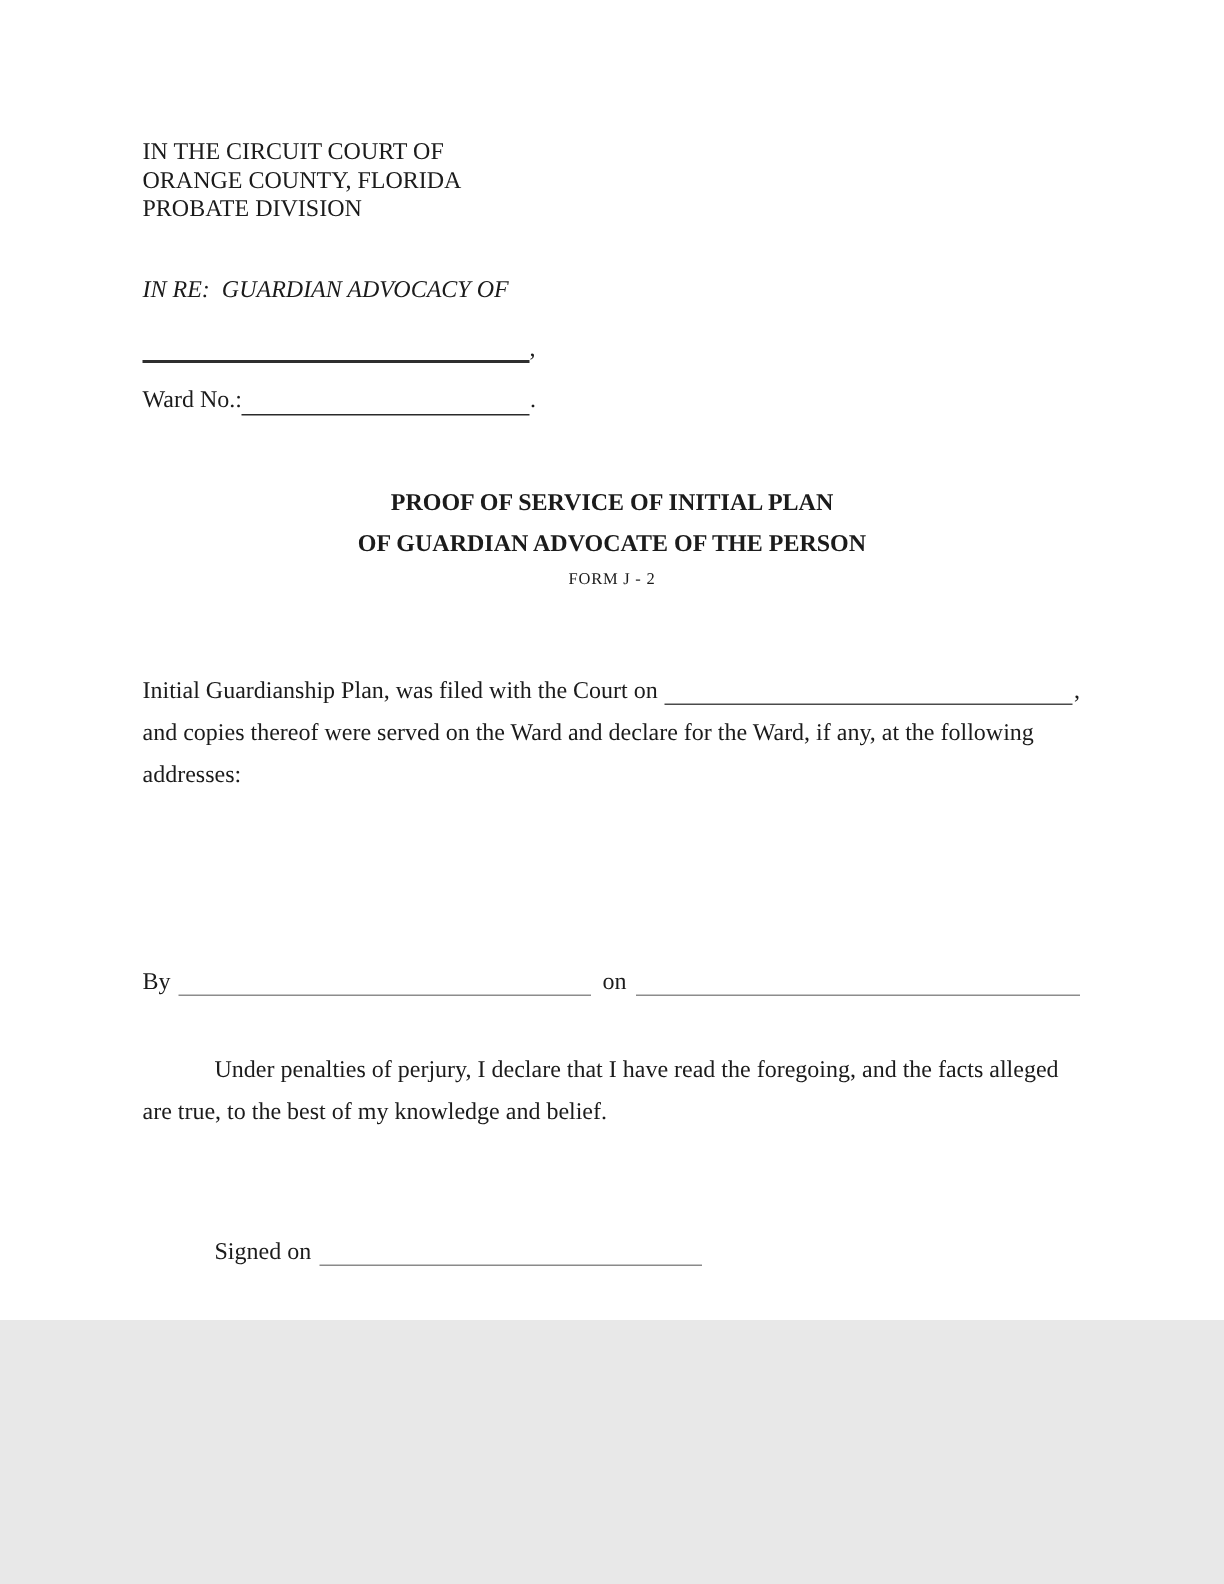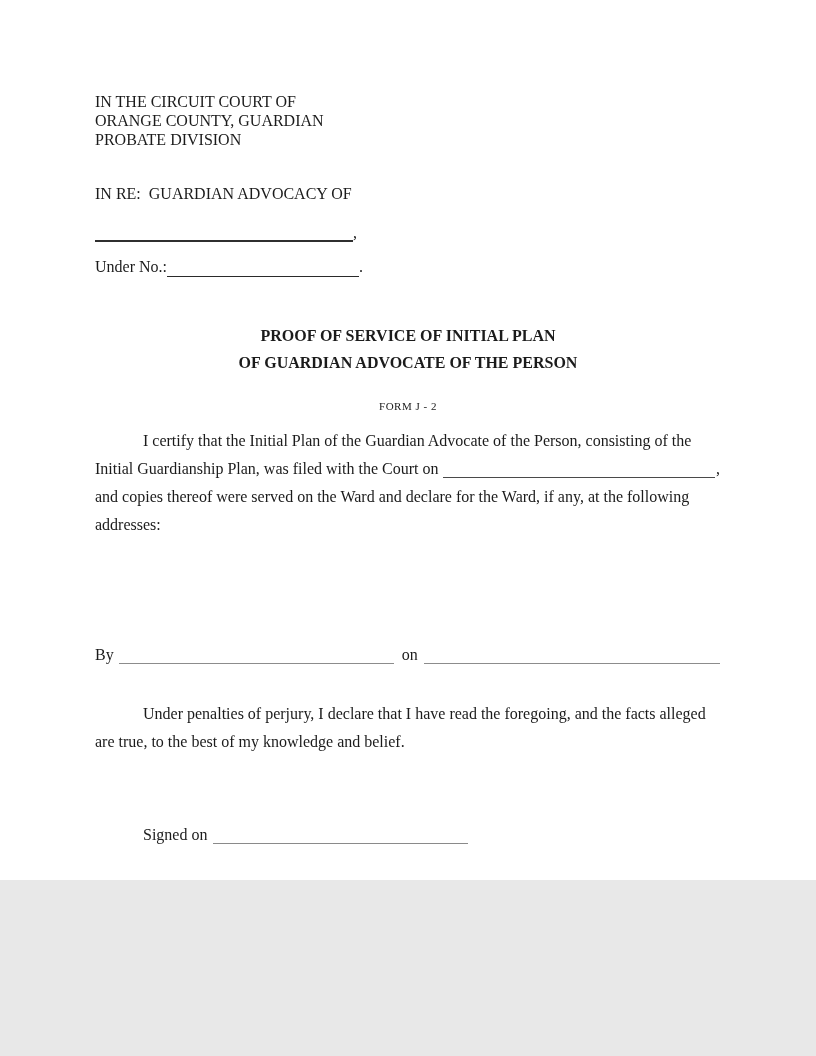--- a/index.html
+++ b/index.html
@@ -12,40 +12,40 @@
     font-size:16px;
     color:#1b1b1b;
     overflow:hidden;
   }
   .blk { position:absolute; left:95px; width:625px; }
 
   
   #court-header { top:92px; line-height:19px; }
 
   
-  #in-re { top:184px; line-height:19px; white-space:pre-wrap; }
+  #in-re { top:184px; line-height:19px; white-space:pre-wrap;font-style:italic; }
 
   
   #ward-row { top:218px; display:flex; align-items:flex-end; }
   .blank { border-bottom:1px solid #3a3a3a; }
   #ward-row .blank { width:258px; height:22px; border-bottom-width:2px; border-bottom-color:#2f2f2f; }
 
   
   #case-row { top:256px; display:flex; align-items:flex-end; line-height:20px; }
   #case-row .blank { width:192px; height:20px; border-bottom-color:#2a2a2a; }
 
   
   #title-block { top:322px; left:0; width:816px; text-align:center; }
   .title-line { font-weight:bold; line-height:27px;text-align:center; }
-  #form-number { font-size:11px; line-height:14px; margin-top:23px; letter-spacing:0.5px; }
+  #form-number { font-size:11px; line-height:14px; margin-top:3px; letter-spacing:0.5px; }
 
   
   #certify { top:427px; line-height:28px; }
   .indent { padding-left:48px; }
-  .fill-row { display:flex; align-items:baseline; }
+  .fill-row { display:flex; align-items:baseline;margin-top:20px; }
   .fill-blank { flex:1; border-bottom:1px solid #4a4a4a; height:1px; align-self:flex-end; margin:0 1px 5px 4px; }
 
   
   #by-row { top:646px; display:flex; align-items:flex-start; line-height:18px; }
   #by-row .blank { height:17px; border-bottom-color:#8c8c8c; }
   #by-name { width:275px; margin-left:5px; margin-right:8px; }
   #on-date { flex:1; margin-left:6px; }
 
   
   #perjury { top:700px; line-height:28px; }
@@ -59,45 +59,44 @@
   #signature-line { height:18px; border-bottom:1px solid #2f2f2f; }
   #signature-role { margin-top:9px; line-height:19px; }
 </style>
 </head>
 <body>
 
 <div id="page">
 
   <div class="blk" id="court-header">
     <div>IN THE CIRCUIT COURT OF</div>
-    <div>ORANGE COUNTY, GUARDIAN</div>
+    <div>ORANGE COUNTY, FLORIDA</div>
     <div>PROBATE DIVISION</div>
   </div>
 
   <div class="blk" id="in-re">IN RE:  GUARDIAN ADVOCACY OF</div>
 
   <div class="blk" id="ward-row">
     <span class="blank"></span>
       <span>,</span>
   </div>
 
   <div class="blk" id="case-row">
-    <span>Under No.:</span>
+    <span>Ward No.:</span>
       <span class="blank"></span>
       <span>.</span>
   </div>
 
   <div class="blk" id="title-block">
     <div class="title-line">PROOF OF SERVICE OF INITIAL PLAN</div>
     <div class="title-line">OF GUARDIAN ADVOCATE OF THE PERSON</div>
     <div id="form-number">FORM J - 2</div>
   </div>
 
   <div class="blk" id="certify">
-    <div class="indent">I certify that the Initial Plan of the Guardian Advocate of the Person, consisting of the</div>
     <div class="fill-row">
       <span>Initial Guardianship Plan, was filed with the Court on</span>
       <span class="fill-blank"></span>
       <span>,</span>
     </div>
     <div>and copies thereof were served on the Ward and declare for the Ward, if any, at the following</div>
     <div>addresses:</div>
   </div>
 
   <div class="blk" id="by-row">

